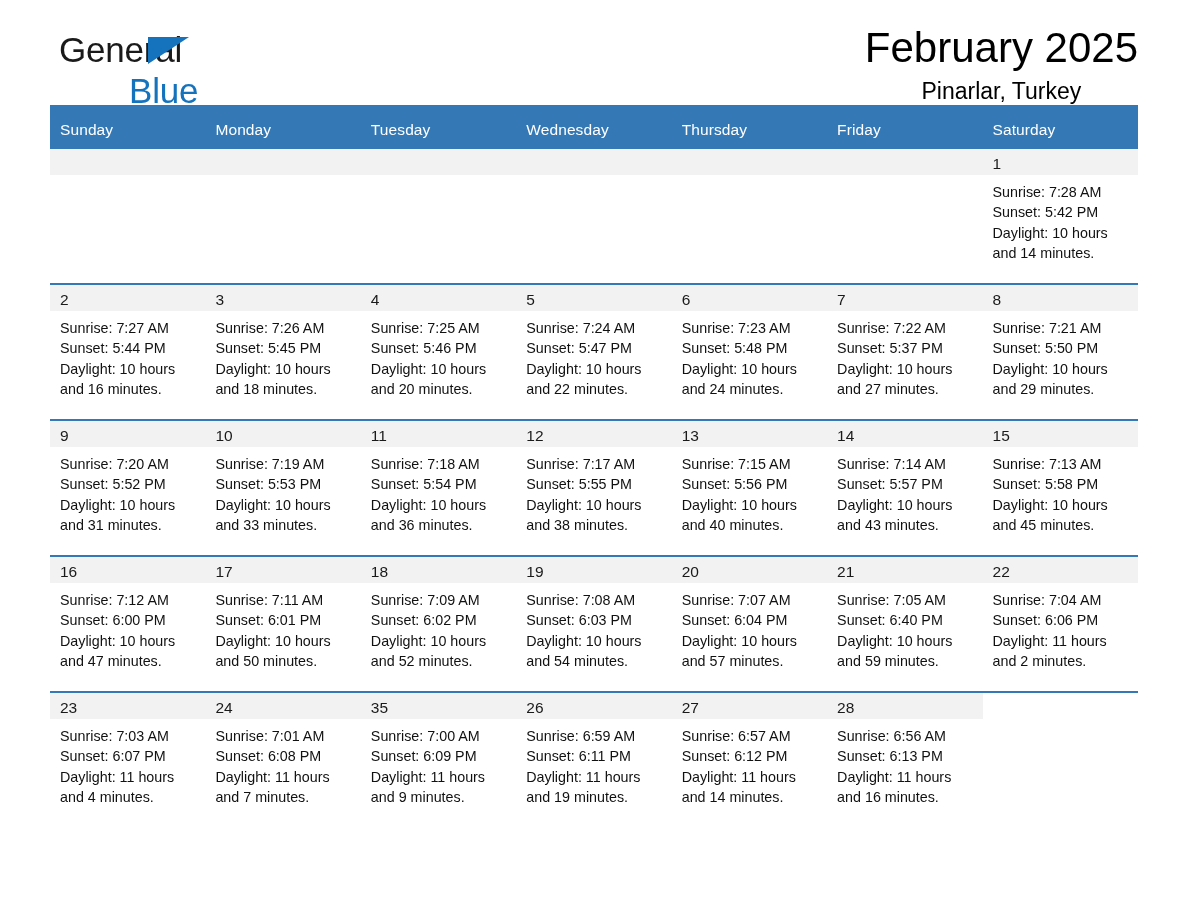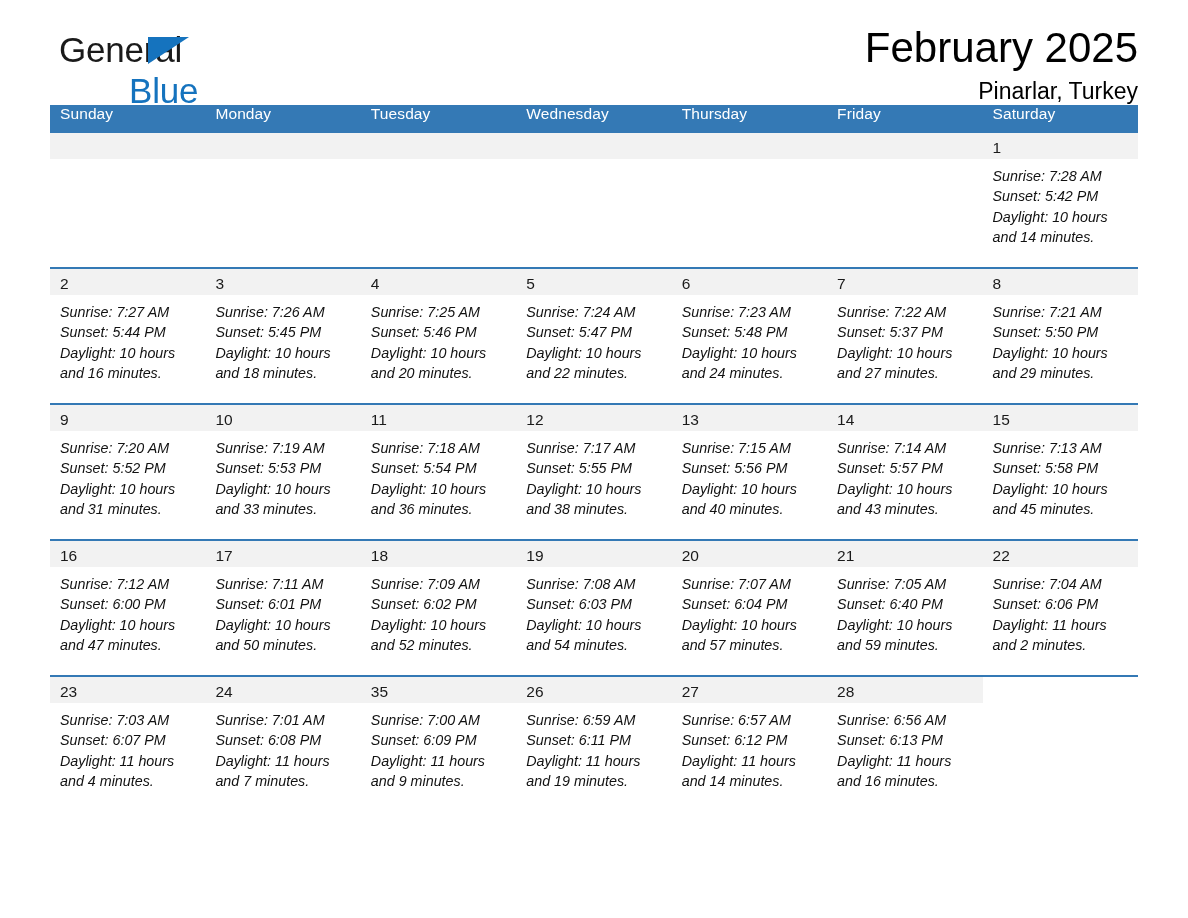--- a/index.html
+++ b/index.html
@@ -60,21 +60,21 @@
     position: absolute;
     left: 79px;
     top: 37px;
     font-size: 35px;
     letter-spacing: -0.2px;
     color: #1573be;
     font-family: "Liberation Sans", sans-serif;
     margin-top: 12px;
   }
   .titles {
-    text-align: right;
+    text-align: center;
     padding-top: 2px;
   }
   .cal-title {
     font-size: 42px;
     font-weight: normal;
     color: #000;
     line-height: 1.05;
     margin: 0;
     letter-spacing: 0px;
   }
@@ -91,21 +91,21 @@
     width: 1088px;
     border-collapse: collapse;
     table-layout: fixed;
   }
   .calendar th {
     background: #3479b5;
     color: #ffffff;
     font-weight: normal;
     font-size: 15.5px;
     text-align: left;
-    padding: 0 0 8px 10px;
+    padding: 16px 0 8px 10px;
     height: 15px;
     letter-spacing: 0.1px;
   }
   .calendar td {
     vertical-align: top;
     padding: 0;
     border-top: 2px solid #3479b5;
     height: 134px;
     background: #ffffff;
   }
@@ -119,21 +119,20 @@
     box-sizing: border-box;
     font-size: 15.5px;
     color: #1a1a1a;
     line-height: 23px;
   }
   .daylines {
     padding: 7px 8px 0 10px;
     font-size: 14.3px;
     line-height: 20.3px;
     color: #111111;
-    font-style: italic;
   }
   .daylines div { white-space: nowrap; }
 </style>
 </head>
 <body>
 
 <div class="page">
 
   <div class="topbar">
 

